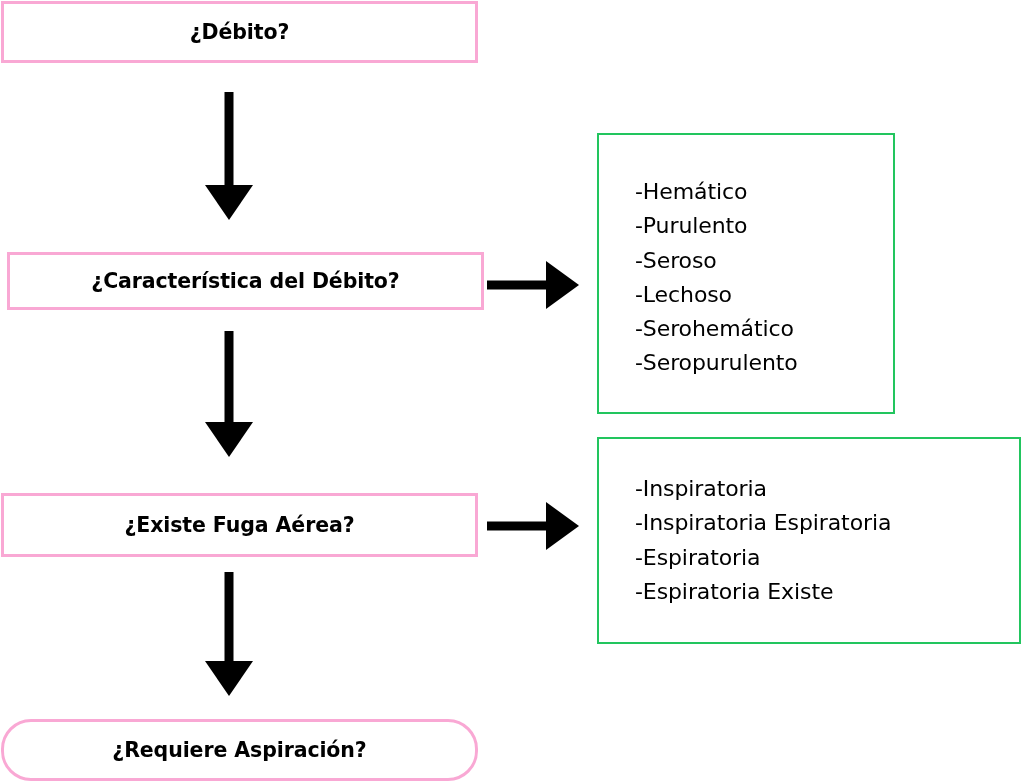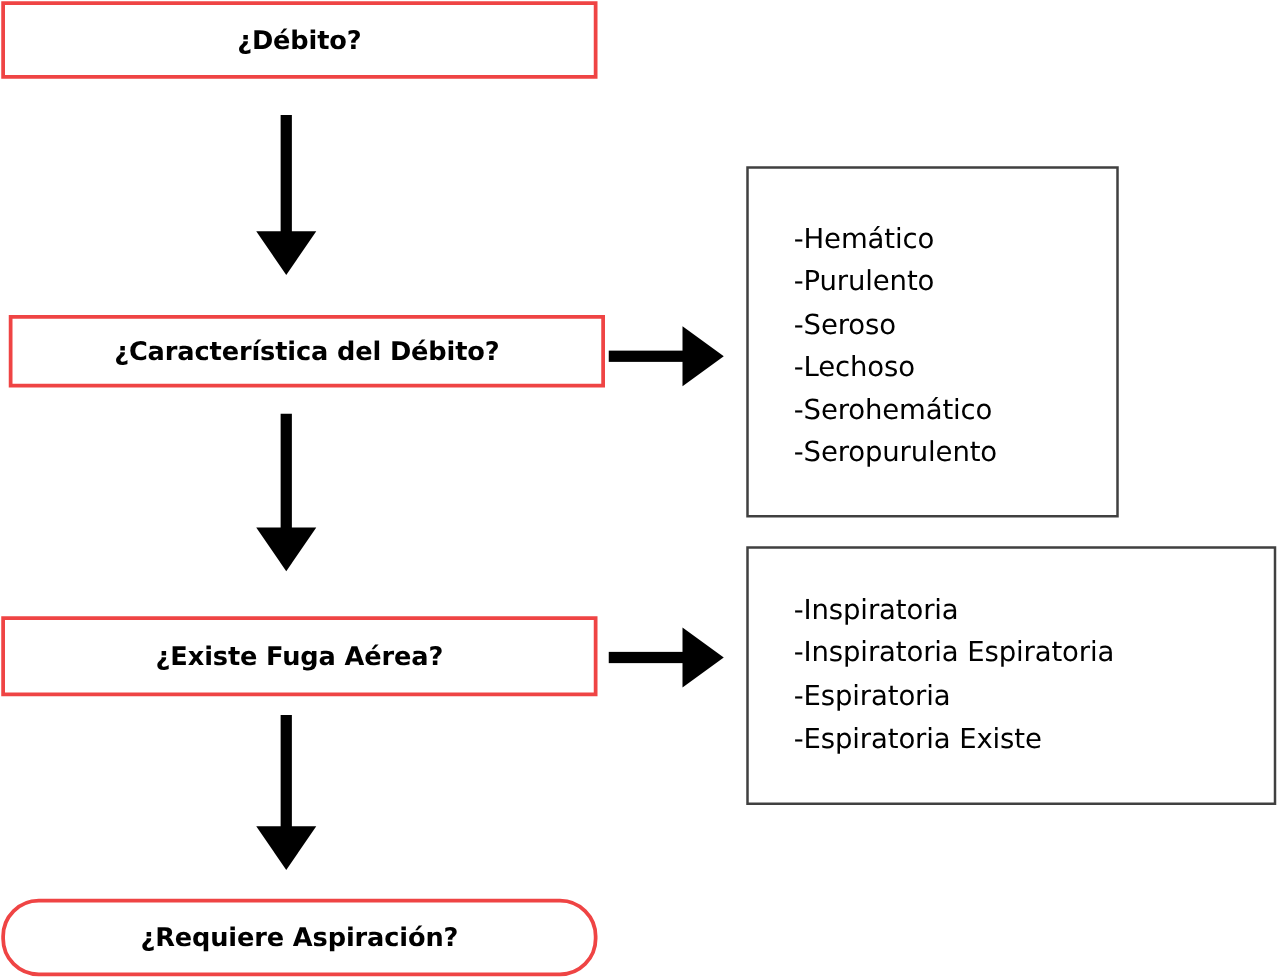--- a/index.html
+++ b/index.html
@@ -15,41 +15,41 @@
     width: 1024px;
     height: 782px;
     background: #ffffff;
     overflow: hidden;
   }
 
   
   .flow-box {
     position: absolute;
     box-sizing: border-box;
-    border: 3px solid #ef4444;
+    border: 3px solid #f9a8d4;
     background: #ffffff;
     display: flex;
     align-items: center;
     justify-content: center;
   }
   .flow-box .flow-label {
     font-size: 20.5px;
     font-weight: bold;
     color: #000000;
     letter-spacing: -0.1px;
     text-align: center;
     line-height: 1.1;
     white-space: nowrap;
   }
 
   
   .list-box {
     position: absolute;
     box-sizing: border-box;
-    border: 2px solid #404040;
+    border: 2px solid #22c55e;
     background: #ffffff;
   }
   .list-box .list-items {
     position: absolute;
     left: 36px;
     top: 0;
     right: 4px;
   }
   .list-box .list-item {
     font-size: 22px;

